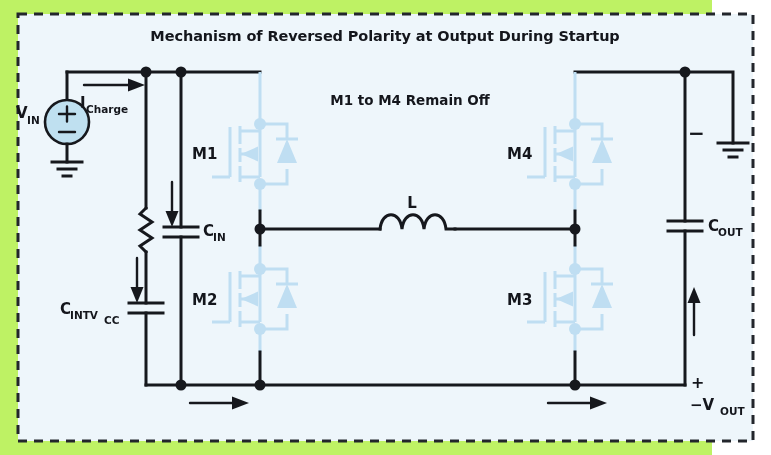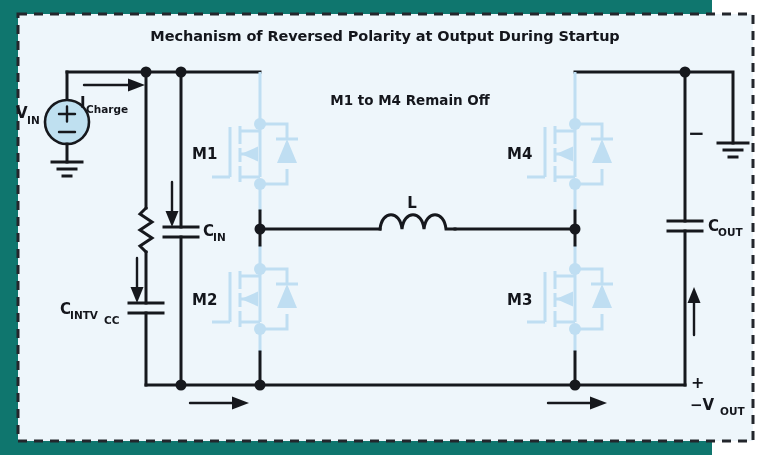--- a/index.html
+++ b/index.html
@@ -10,21 +10,21 @@
   body {
     width: 771px;
     height: 455px;
     font-family: "DejaVu Sans", sans-serif;
     overflow: hidden;
   }
   #stage {
     position: relative;
     width: 712px;
     height: 455px;
-    background: #0f766e;
+    background: #bef264;
   }
   svg#schematic {
     display: block;
     width: 771px;
     height: 455px;
   }
   .wire {
     stroke: #16181d;
     stroke-width: 3;
     fill: none;

